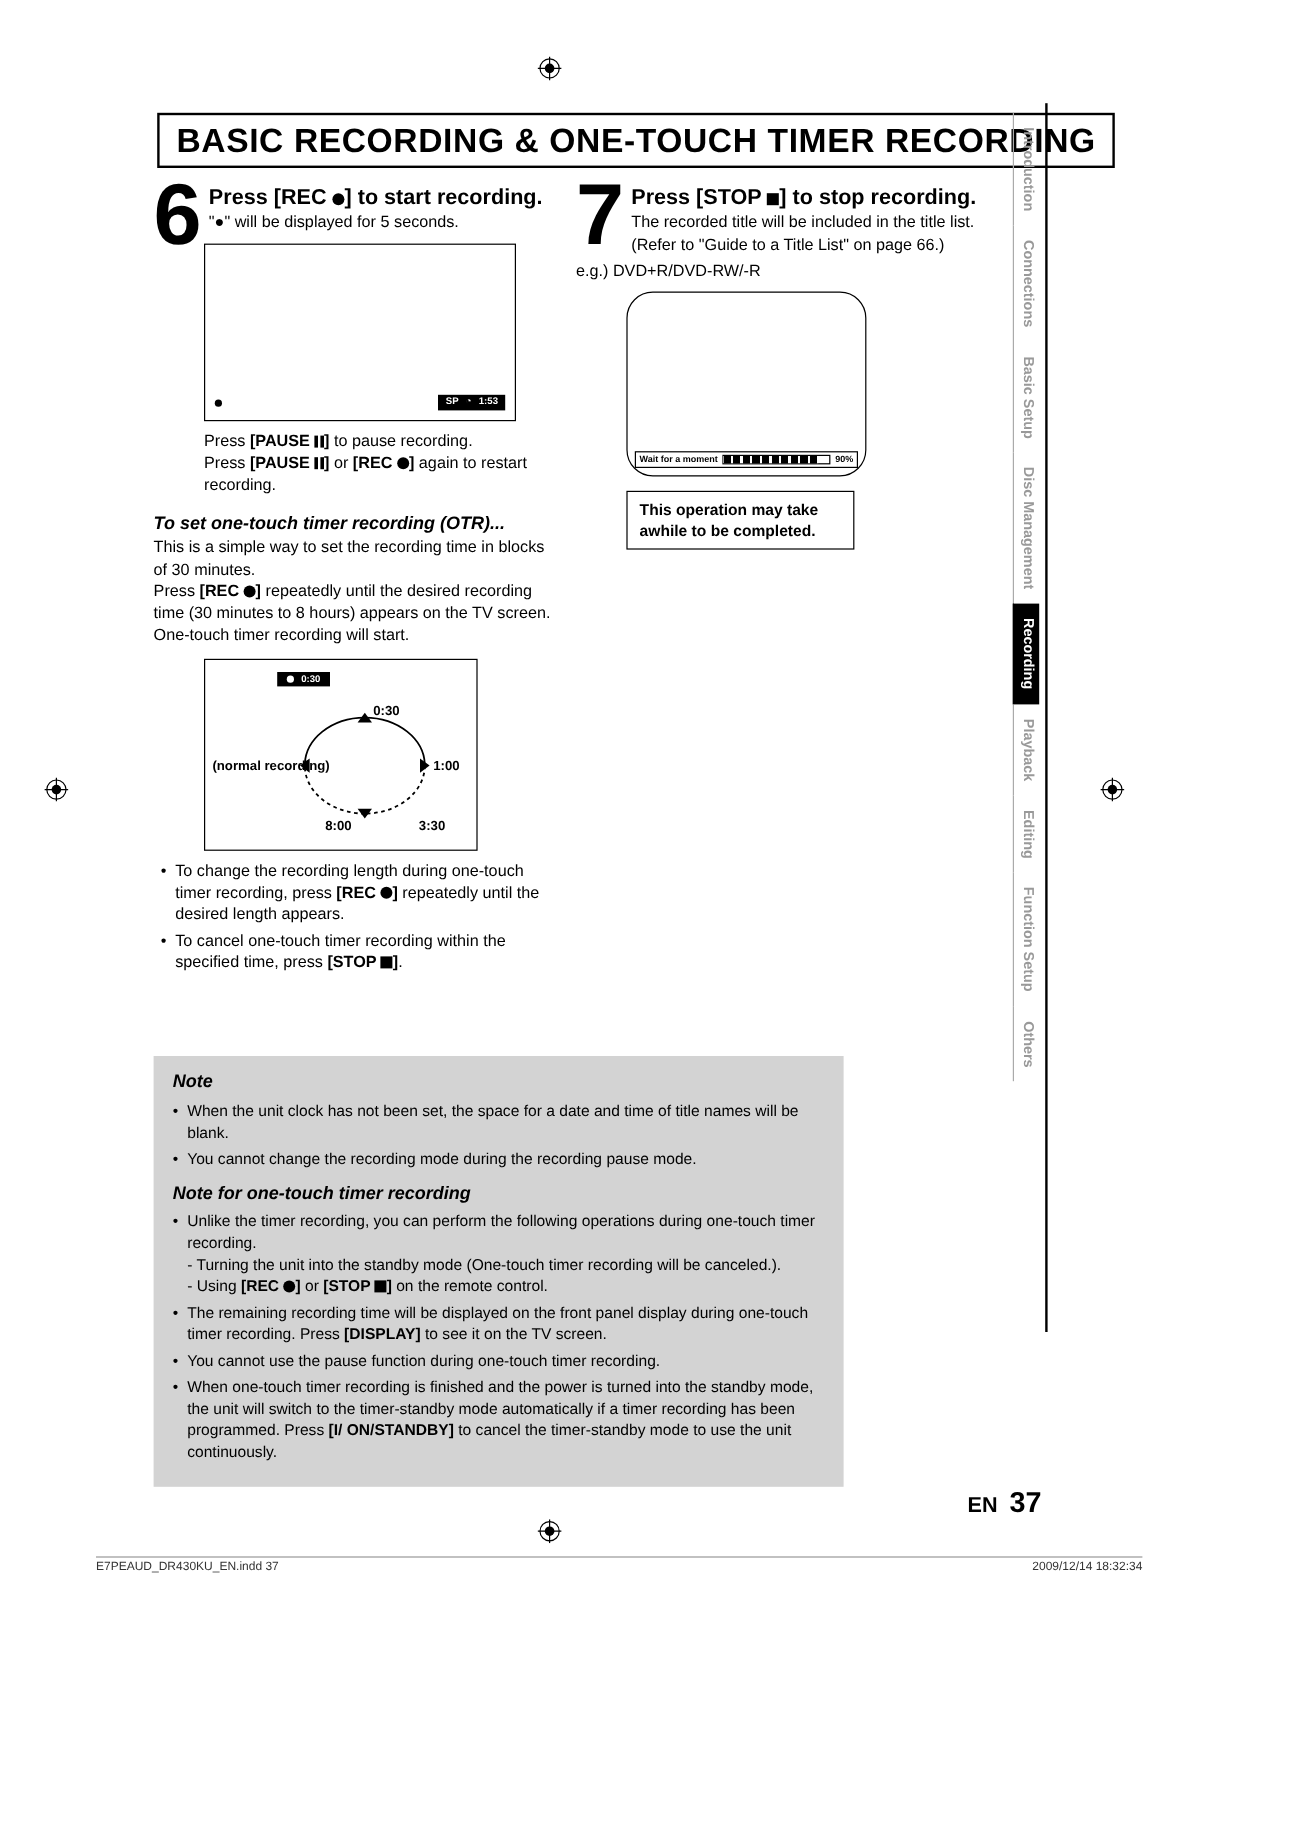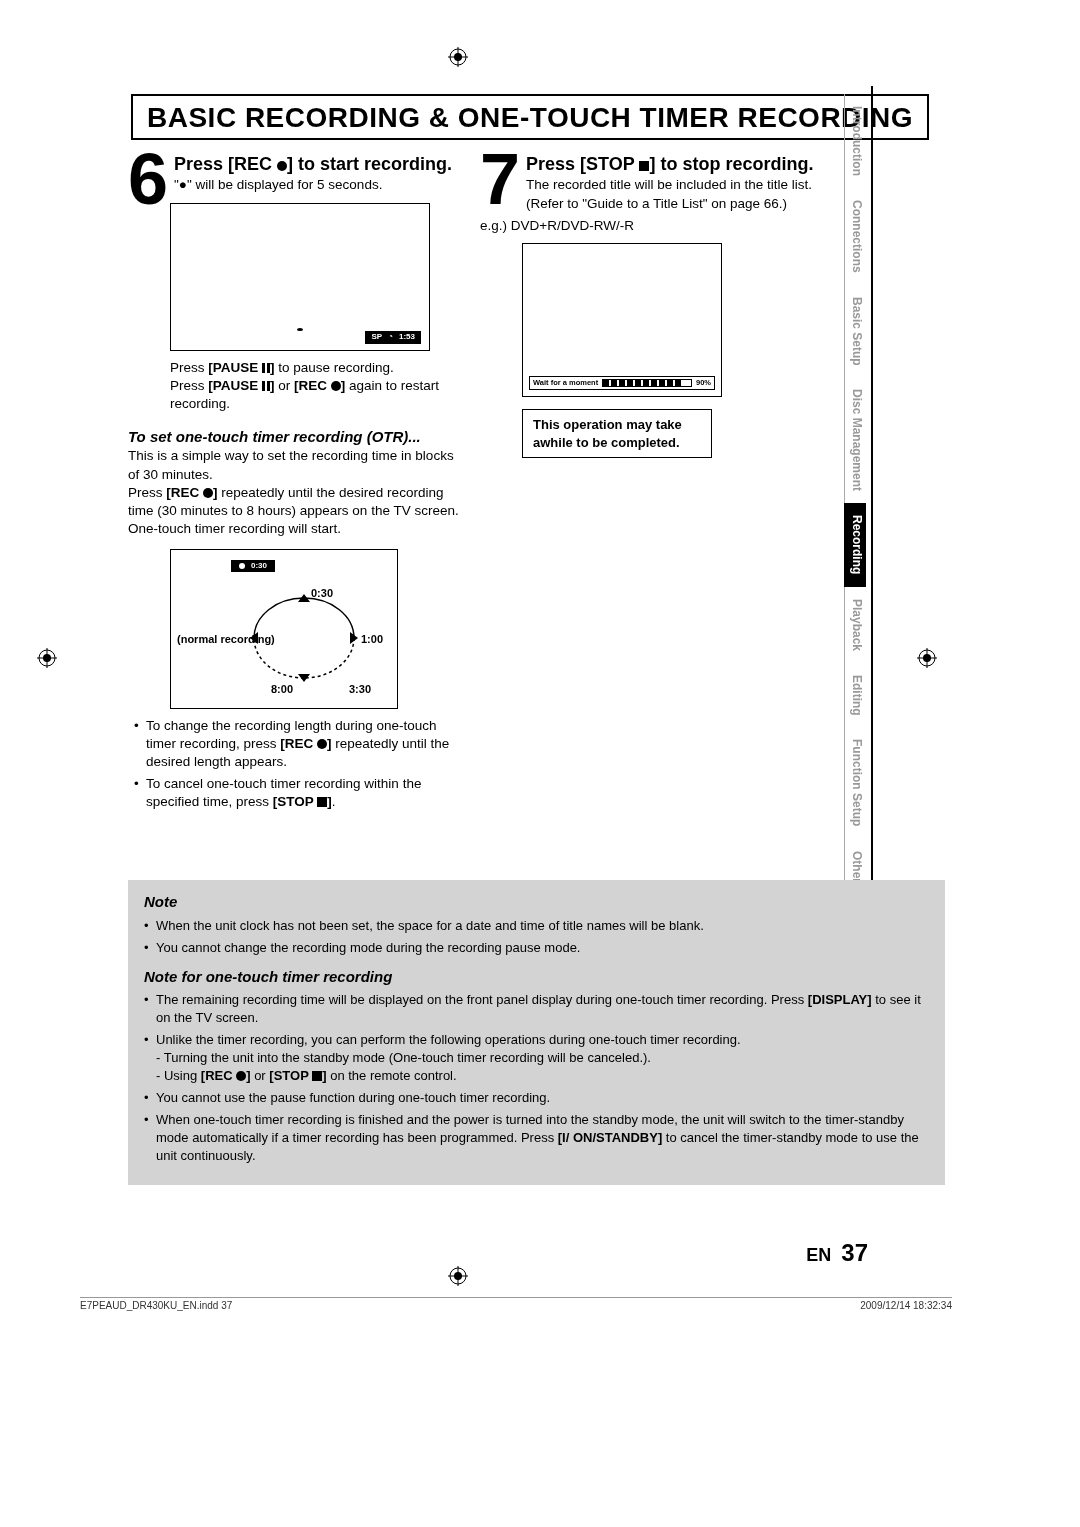--- a/index.html
+++ b/index.html
@@ -85,21 +85,20 @@
   .screen-bar {
     position: absolute;
     bottom: 6px;
     left: 8px;
     right: 8px;
     height: 16px;
     display: flex;
     align-items: center;
     font-size: 8px;
     font-weight: bold;
-    flex-direction: column;
   }
   .dot-tiny { width:6px; height:6px; border-radius:50%; background:#000; display:inline-block; }
   .bar-right {
     margin-left: auto;
     background: #000;
     color: #fff;
     padding: 1px 6px;
     display: flex;
     gap: 6px;
     align-items: center;
@@ -120,41 +119,41 @@
     font-weight: bold;
   }
   .cycle .mini-bar {
     position:absolute; top:10px; left:60px;
     background:#000; color:#fff; padding:1px 8px;
     font-size:8px; display:flex; gap:6px; align-items:center;
   }
   .bullet-list { margin-top:6px; padding-left:6px; }
   .bullet-list li { list-style:none; position:relative; padding-left:12px; margin-bottom:4px; }
   .bullet-list li::before { content:"•"; position:absolute; left:0; }
-  .screen-box.right { height:154px; margin-left:0; width:200px; }
+  .screen-box.right { height:154px; margin-left:0; width:200px;border-radius:22px; }
   .progress-row {
     position:absolute; bottom:6px; left:6px; right:6px;
     border:1px solid #000; display:flex; align-items:center;
     font-size:7.5px; font-weight:bold; padding:1px 3px; gap:4px;
   }
   .progress-bar { flex:1; height:8px; border:1px solid #000; position:relative; }
   .progress-fill { position:absolute; left:0; top:0; bottom:0; width:90%; background:repeating-linear-gradient(90deg,#000 0 6px,#fff 6px 8px); }
   .warn-box {
     border:1.5px solid #000;
     padding:6px 10px;
     font-weight:bold;
     font-size:13px;
     margin-top:12px;
     width:190px;
   }
   .note-panel {
     position:absolute;
     top:880px;
     left:128px;
-    width:817px;
+    width:575px;
     background:#d3d3d3;
     padding:12px 16px 16px 16px;
     font-size:13px;
     line-height:1.38;
   }
   .note-panel .note-hd { font-weight:bold; font-style:italic; font-size:15px; margin-bottom:4px; }
   .note-panel .sub-note-hd { font-weight:bold; font-style:italic; font-size:15px; margin-top:10px; margin-bottom:4px; }
   .note-panel li { list-style:none; position:relative; padding-left:12px; margin-bottom:4px; }
   .note-panel li::before { content:"•"; position:absolute; left:0; }
   .page-num {
@@ -321,26 +320,26 @@
 </div>
 
 <div class="note-panel">
   <div class="note-hd">Note</div>
   <ul>
     <li>When the unit clock has not been set, the space for a date and time of title names will be blank.</li>
     <li>You cannot change the recording mode during the recording pause mode.</li>
   </ul>
   <div class="sub-note-hd">Note for one-touch timer recording</div>
   <ul>
-    <li><span>The remaining recording time will be displayed on the front panel display during one-touch timer recording. Press </span><b>[DISPLAY]</b><span> to see it on the TV screen.</span></li>
     <li>
       <span>Unlike the timer recording, you can perform the following operations during one-touch timer recording.</span><br>
       <span>- Turning the unit into the standby mode (One-touch timer recording will be canceled.).</span><br>
       <span>- Using </span><b><span>[REC </span><span class="icon-circle"></span><span>]</span></b><span> or </span><b><span>[STOP </span><span class="icon-square"></span><span>]</span></b><span> on the remote control.</span>
     </li>
+    <li><span>The remaining recording time will be displayed on the front panel display during one-touch timer recording. Press </span><b>[DISPLAY]</b><span> to see it on the TV screen.</span></li>
     <li>You cannot use the pause function during one-touch timer recording.</li>
     <li><span>When one-touch timer recording is finished and the power is turned into the standby mode, the unit will switch to the timer-standby mode automatically if a timer recording has been programmed. Press </span><b>[I/ ON/STANDBY]</b><span> to cancel the timer-standby mode to use the unit continuously.</span></li>
   </ul>
 </div>
 
 <div class="page-num">
   <span class="en">EN</span><span>37</span>
 </div>
 
 <div class="footer">

